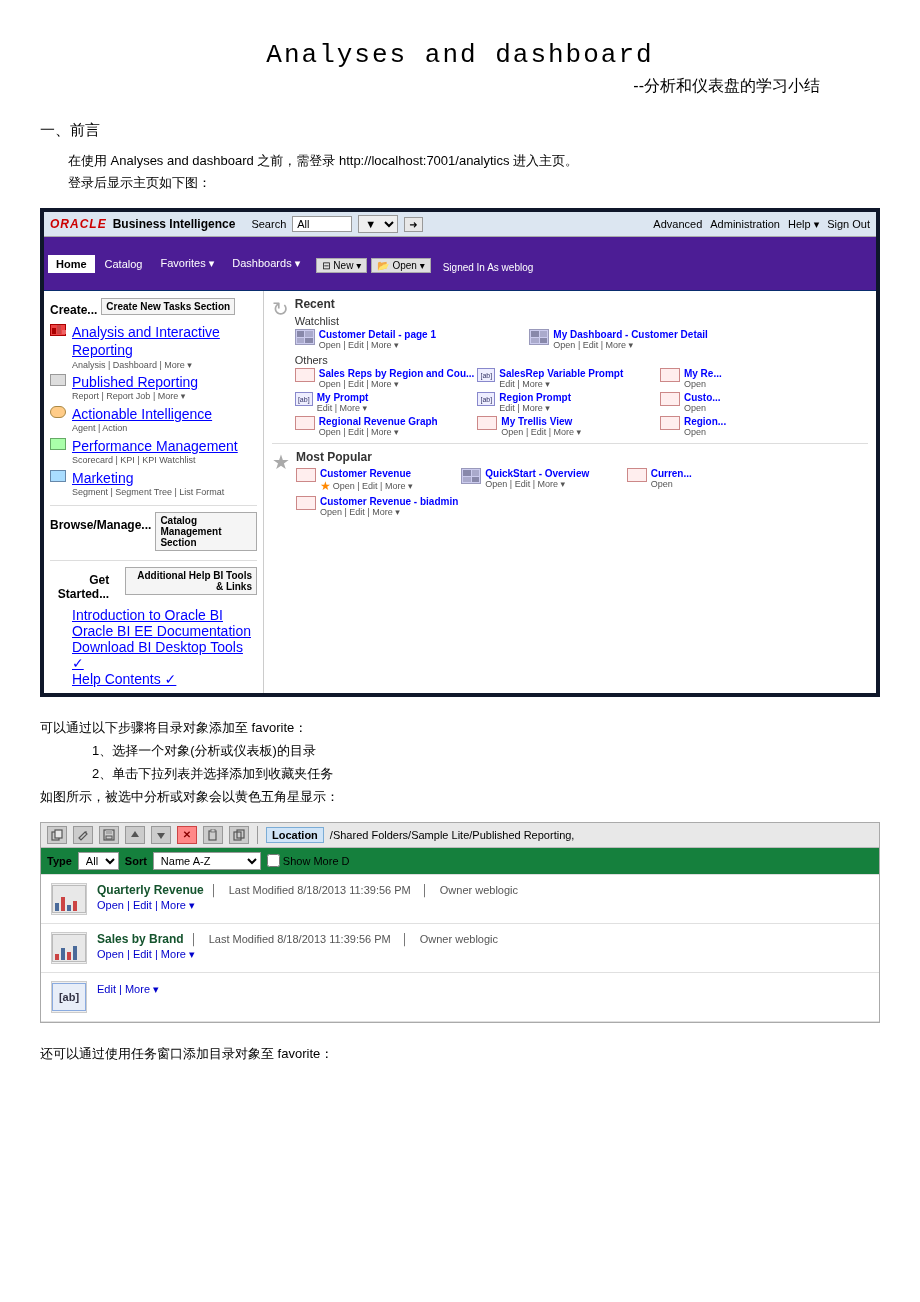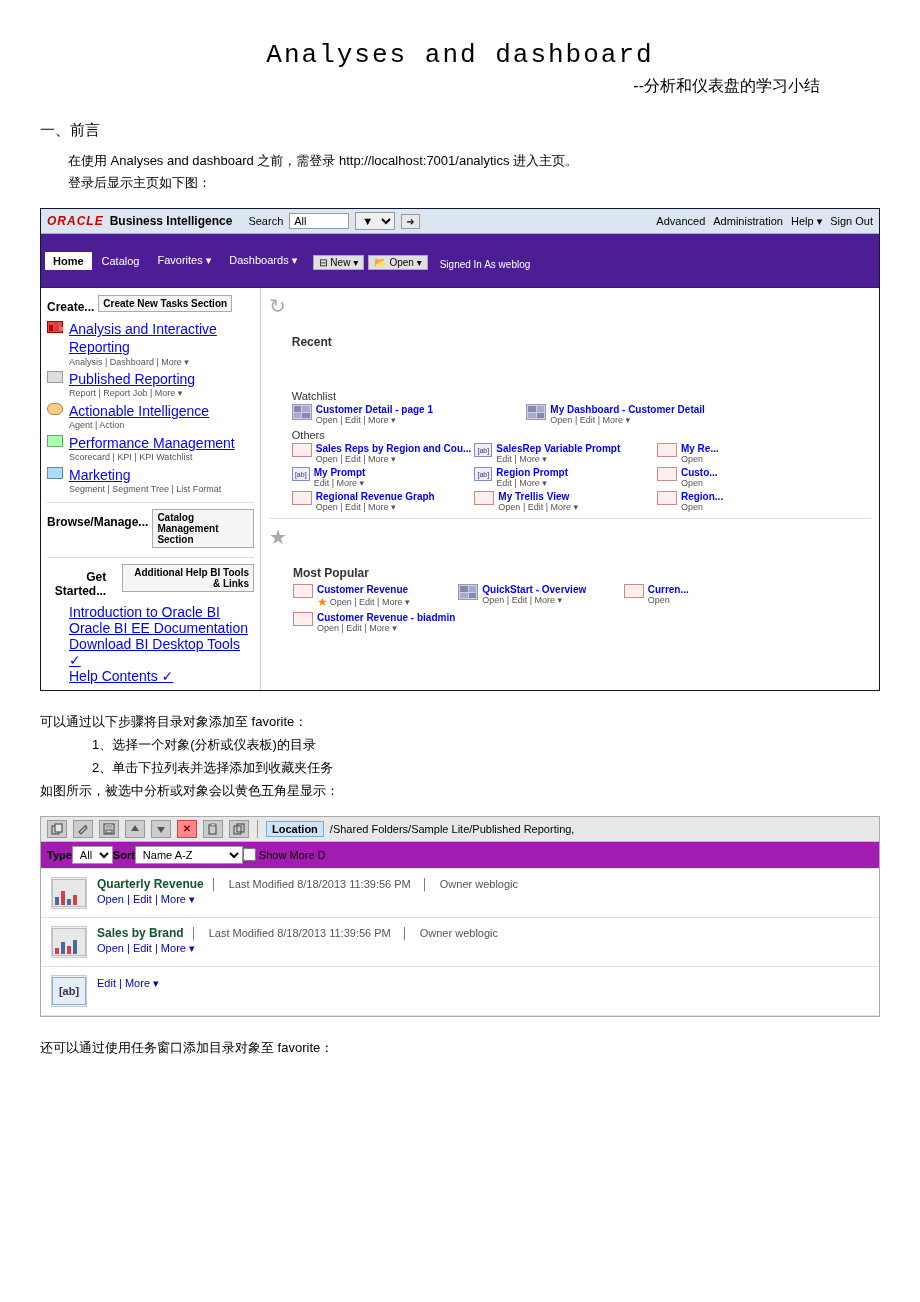--- a/index.html
+++ b/index.html
@@ -47,21 +47,21 @@
       line-height: 1.7;
     }
     .indent-list {
       margin-left: 52px;
       font-size: 13px;
       line-height: 1.8;
     }
 
     
     .screenshot-frame {
-      border: 1px solid #0f172a;
+      border: 4px solid #0f172a;
       margin: 14px 0 20px 0;
       font-size: 11px;
       background: #fff;
       overflow: hidden;
     }
 
     
     .bi-topbar {
       background: #dce6f1;
       display: flex;
@@ -197,21 +197,20 @@
     .bi-right {
       flex: 1;
       padding: 6px 8px;
       font-size: 11px;
     }
     .bi-right-section-title {
       font-weight: bold;
       font-size: 12px;
       margin-bottom: 4px;
       color: #333;
-      margin-top: 41px;
     }
     .bi-recent-grid {
       display: grid;
       grid-template-columns: 1fr 1fr;
       gap: 4px;
     }
     .bi-recent-item {
       display: flex;
       gap: 4px;
       align-items: flex-start;
@@ -277,22 +276,22 @@
       font-size: 11px;
       color: #000;
     }
 
     
     .catalog-filterbar {
       border-bottom: 1px solid #ddd;
       padding: 4px 6px;
       display: flex;
       align-items: center;
-      gap: 0;
-      background: #a21caf;
+      gap: 6px;
+      background: #15803d;
     }
     .filter-label { font-size: 11px; font-weight: bold; }
     .filter-dropdown {
       border: 1px solid #999;
       padding: 1px 3px;
       font-size: 11px;
       background: #fff;
     }
     .show-more-check {
       display: flex;

